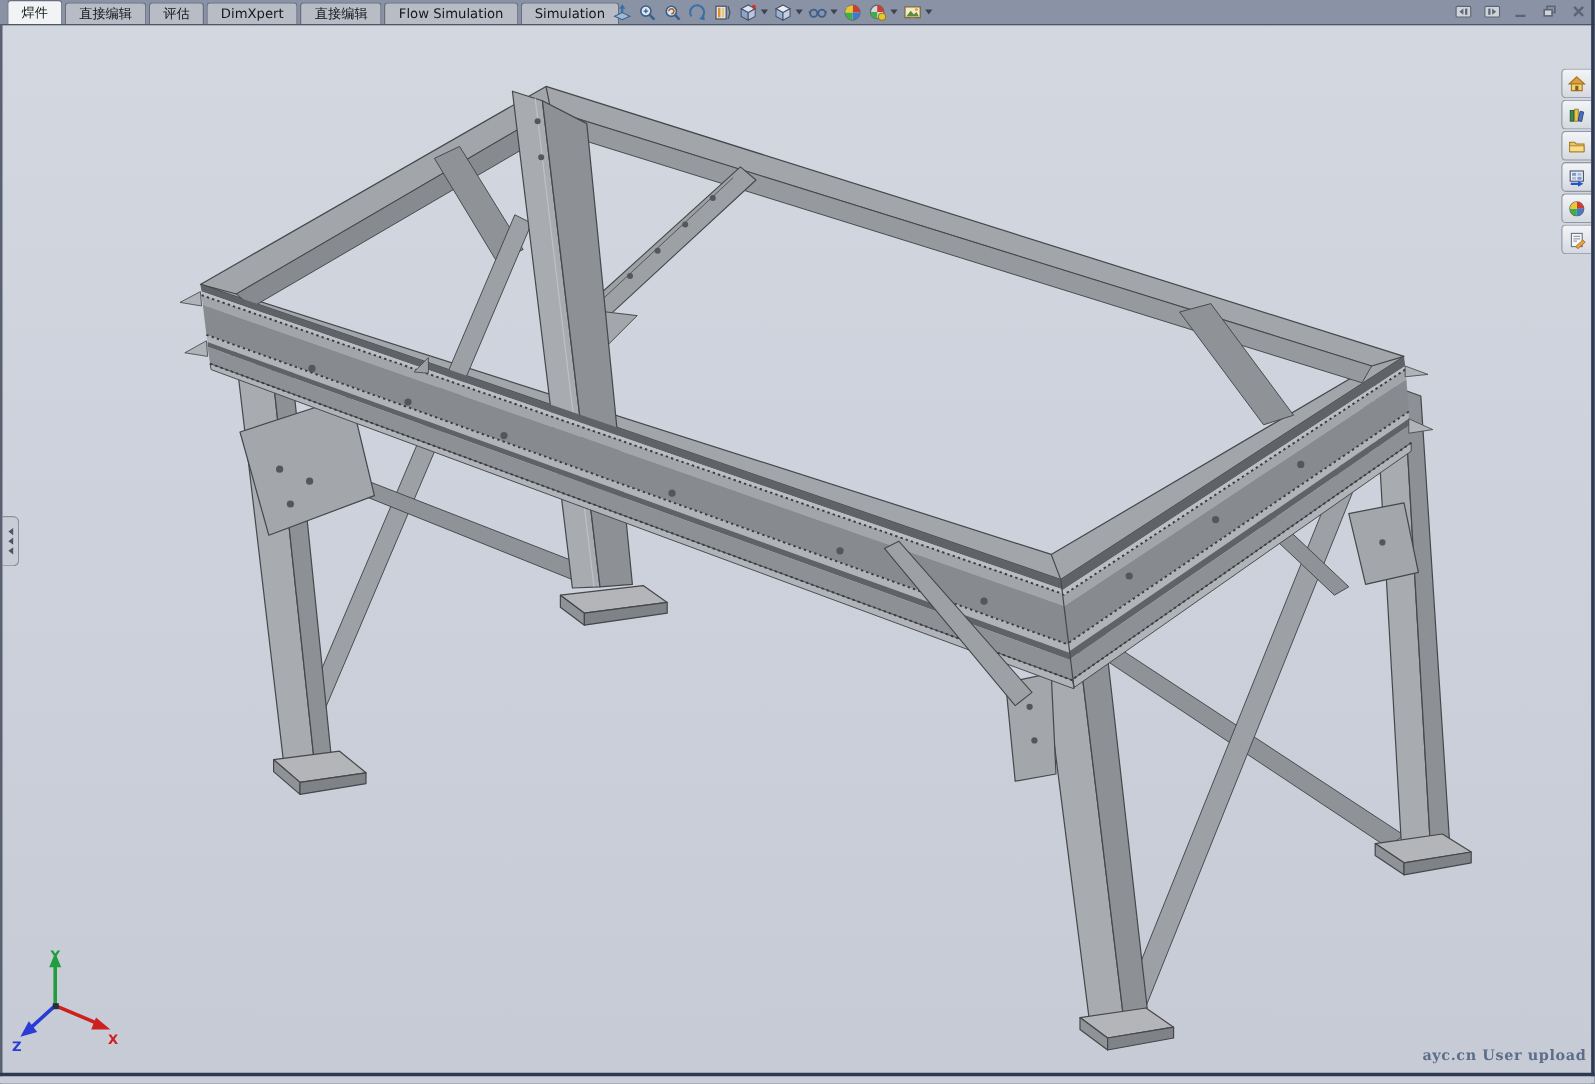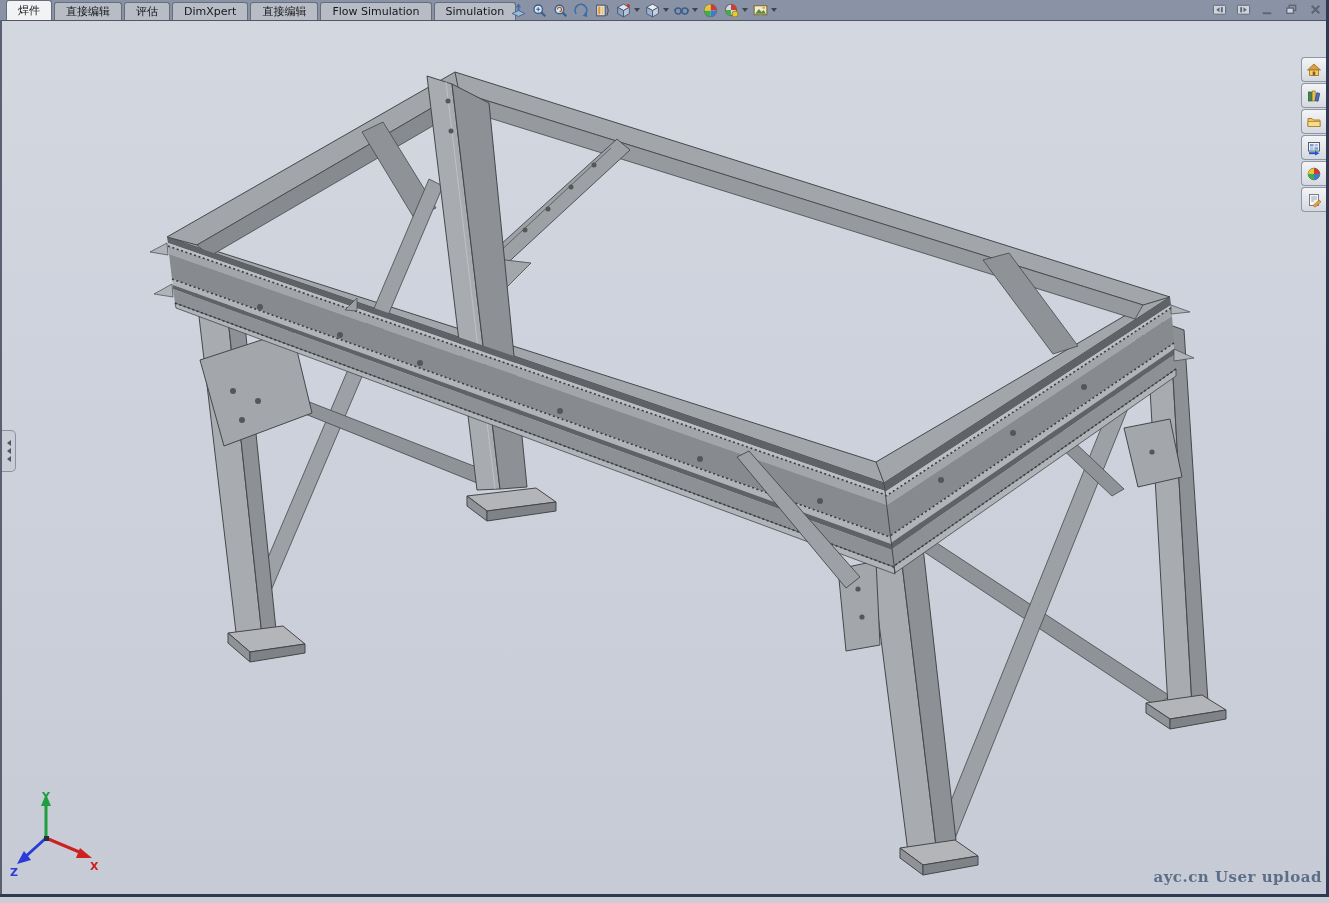--- a/index.html
+++ b/index.html
@@ -19,21 +19,21 @@
   .tbtn svg{display:block;}
   .dd{width:0;height:0;border-left:3px solid transparent;border-right:3px solid transparent;
       border-top:4px solid #3d4450;margin-left:2px;}
   .wincontrols{position:absolute;right:6px;top:2px;display:flex;align-items:center;gap:9px;}
   .wbtn svg{display:block;}
   
   .viewport{position:absolute;left:2px;top:21px;width:1324px;height:873px;
             background:linear-gradient(var(--viewport-top),var(--viewport-bottom));z-index:1;}
   #modelsvg{position:absolute;left:-2px;top:-21px;width:1329px;height:903px;pointer-events:none;}
   .watermark{position:absolute;right:4px;bottom:8px;font-family:"DejaVu Serif","Liberation Serif",serif;
-             font-weight:bold;font-size:15px;color:var(--watermark);letter-spacing:0.5px;}
+             font-weight:bold;font-size:12px;color:var(--watermark);letter-spacing:0.5px;}
   .triad{position:absolute;left:6px;bottom:14px;}
   .flyout-tab{position:absolute;left:0;top:409px;width:13px;height:40px;background:#c9cdd6;
               border:1px solid #8b919e;border-left:none;border-radius:0 5px 5px 0;
               display:flex;flex-direction:column;align-items:center;justify-content:center;gap:2px;}
   .flyout-tab i{width:0;height:0;border-top:3px solid transparent;border-bottom:3px solid transparent;
                 border-right:4px solid #4a5568;display:block;}
   
   .taskpane{position:absolute;right:3px;top:57px;z-index:6;display:flex;flex-direction:column;gap:1px;}
   .tpbtn{width:24px;height:23px;background:linear-gradient(#f3f4f6,#d5d9e0);
          border:1px solid #8f96a4;border-right:none;border-radius:4px 0 0 4px;

